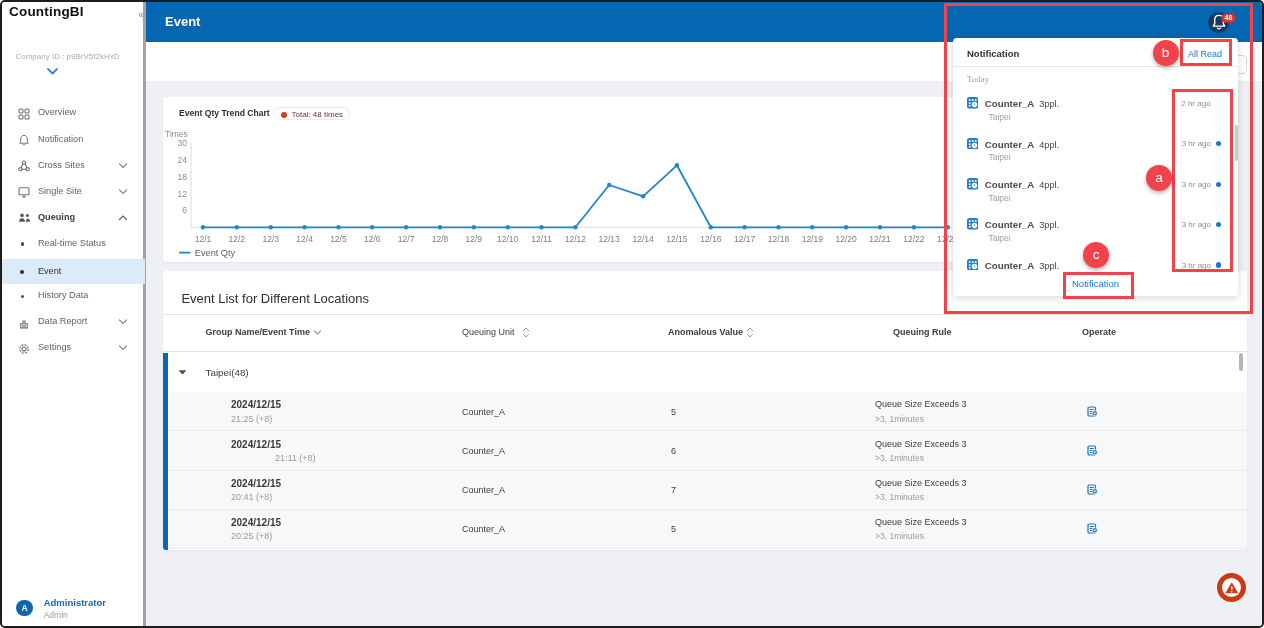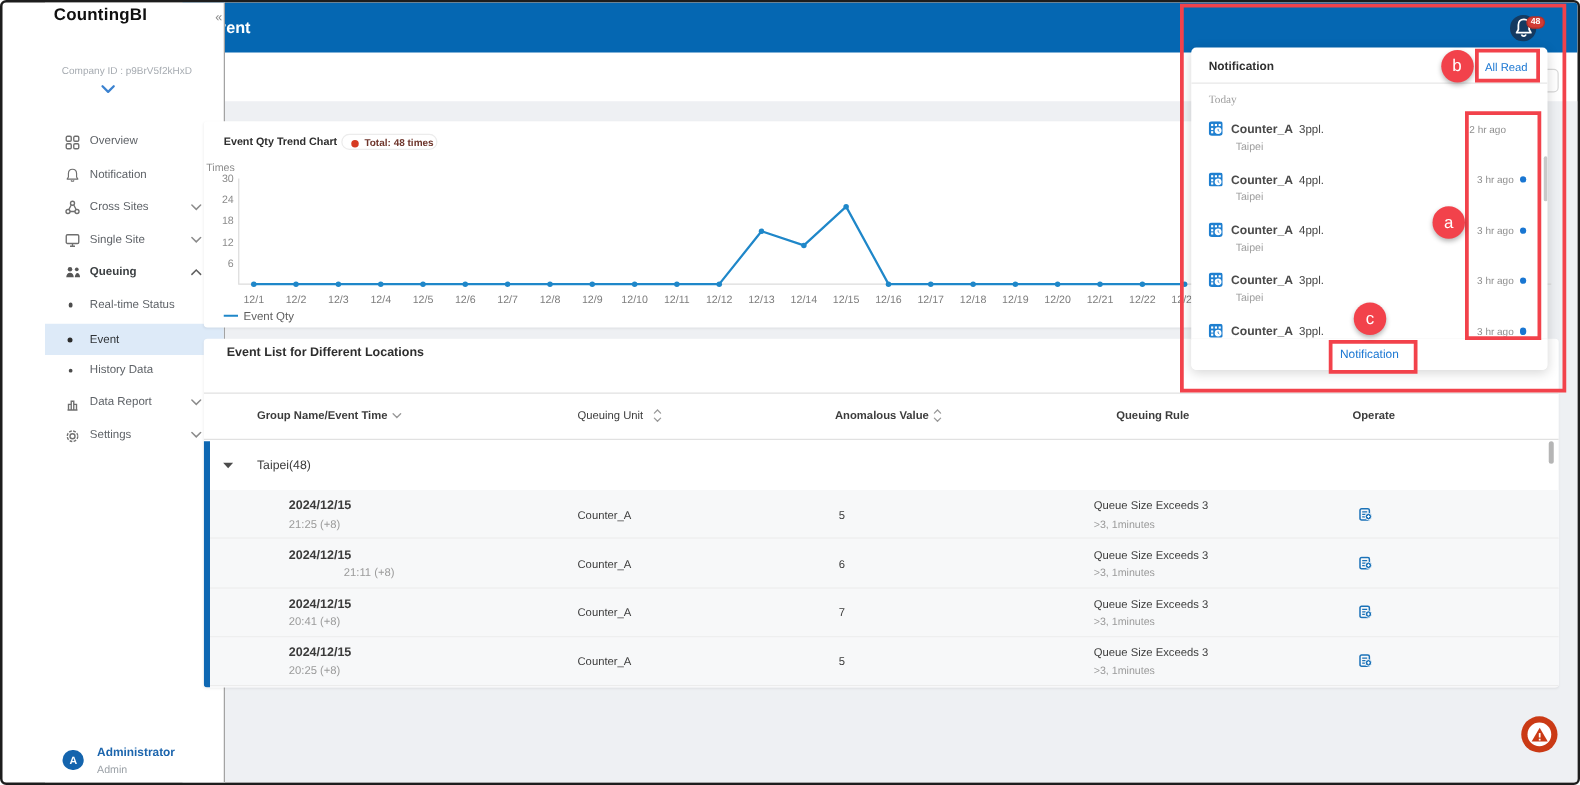--- a/index.html
+++ b/index.html
@@ -24,21 +24,21 @@
     <div class="abs" style="left:19px;top:12px;font-size:13px;font-weight:bold;color:#fff;">Event</div>
     <div class="abs" style="left:1062.1px;top:9.5px;width:21px;height:21px;border-radius:50%;background:#143a61;"></div>
     <svg class="abs" style="left:1065.6px;top:11.5px;" width="14" height="17" viewBox="0 0 14 17">
       <path d="M7 1.4 C4.3 1.4 2.7 3.5 2.7 6 L2.7 9.6 L1.3 12.1 L12.7 12.1 L11.3 9.6 L11.3 6 C11.3 3.5 9.7 1.4 7 1.4 Z" fill="none" stroke="#fff" stroke-width="1.4" stroke-linejoin="round"></path>
       <path d="M5.2 13.6 A1.9 1.9 0 0 0 8.8 13.6" fill="none" stroke="#fff" stroke-width="1.4"></path>
     </svg>
     <div class="abs" style="left:1074.7px;top:11.3px;width:15.5px;height:9.6px;border-radius:5px;background:#d23b35;border:1px solid #b02f2a;color:#fff;font-size:7px;font-weight:bold;text-align:center;line-height:7.6px;">48</div>
   </div>
 
 
-  <div class="abs" id="sidebar" style="left:0;top:0;width:144px;height:624px;background:#fff;border-right:1px solid #a3a3a3;margin-left:34px;">
+  <div class="abs" id="sidebar" style="left:0;top:0;width:144px;height:624px;background:#fff;border-right:3px solid #a3a3a3;">
     <div class="abs" style="left:7px;top:2px;font-size:13.5px;font-weight:bold;color:#101010;line-height:16px;letter-spacing:0.2px;">CountingBI</div>
     <div class="abs" style="left:133px;top:7px;width:12px;height:12px;color:#8a8a8a;font-size:10px;line-height:12px;text-align:center;">«</div>
     <div class="abs" style="left:-6px;top:50px;width:143px;text-align:center;font-size:8px;color:#a6abb1;">Company ID : p9BrV5f2kHxD</div>
     <svg class="abs" style="left:44px;top:64.5px;" width="13" height="9" viewBox="0 0 13 9">
         <path d="M2 2 L6.5 6.5 L11 2" fill="none" stroke="#3b82d0" stroke-width="1.8" stroke-linecap="round" stroke-linejoin="round"></path>
       </svg>
 
     <div id="nav">
 
       <div class="nav-item" style="top:98.4px;">
@@ -147,21 +147,21 @@
 
     <div class="abs" style="left:14.4px;top:597.8px;width:16.4px;height:16.4px;border-radius:50%;background:#1464ad;color:#fff;font-size:8.5px;font-weight:bold;text-align:center;line-height:16.4px;">A</div>
     <div class="abs" style="left:41.7px;top:594.5px;font-size:9.5px;font-weight:bold;color:#1c65ad;">Administrator</div>
     <div class="abs" style="left:41.7px;top:607.5px;font-size:8.5px;color:#9aa0a6;">Admin</div>
   </div>
 
   <div class="abs" id="chartcard" style="left:161px;top:95px;width:1004px;height:165px;background:#fff;border-radius:3px;box-shadow:0 1px 2px rgba(0,0,0,0.06);">
     <div class="abs" style="left:16px;top:11px;font-size:8.6px;font-weight:bold;color:#2e2e2e;">Event Qty Trend Chart</div>
     <div class="abs" style="left:110px;top:10px;width:77px;height:13px;border:1px solid #ececec;border-radius:7px;background:#fff;"></div>
     <div class="abs" style="left:117.5px;top:14.5px;width:6px;height:6px;border-radius:50%;background:#d63a21;"></div>
-    <div class="abs" style="left:128.5px;top:12.5px;font-size:8px;font-weight:bold;color:#6e352b;">Total: 48 times</div>
+    <div class="abs" style="left:128.5px;top:12.5px;font-size:8px;font-weight:normal;color:#6e352b;">Total: 48 times</div>
     <svg class="abs" style="left:0;top:26px;" width="1084" height="139" viewBox="0 0 1084 139">
 <text x="2" y="14" font-size="8.5" fill="#8c8c8c">Times</text>
 <text x="24" y="22.8" text-anchor="end" font-size="8.5" fill="#8c8c8c">30</text>
         <text x="24" y="39.7" text-anchor="end" font-size="8.5" fill="#8c8c8c">24</text>
         <text x="24" y="56.6" text-anchor="end" font-size="8.5" fill="#8c8c8c">18</text>
         <text x="24" y="73.5" text-anchor="end" font-size="8.5" fill="#8c8c8c">12</text>
         <text x="24" y="90.4" text-anchor="end" font-size="8.5" fill="#8c8c8c">6</text>
 <path d="M28 19.8 L28 104.3 L1078 104.3" fill="none" stroke="#dcdcdc" stroke-width="1"></path>
 <polyline points="40.0,104.3 73.8,104.3 107.7,104.3 141.6,104.3 175.4,104.3 209.2,104.3 243.1,104.3 277.0,104.3 310.8,104.3 344.7,104.3 378.5,104.3 412.4,104.3 446.2,62.0 480.1,73.3 513.9,42.3 547.8,104.3 581.6,104.3 615.5,104.3 649.3,104.3 683.1,104.3 717.0,104.3 750.9,104.3 784.7,104.3" fill="none" stroke="#1f87c9" stroke-width="1.8" stroke-linejoin="round"></polyline>
 <circle cx="40.0" cy="104.3" r="2.2" fill="#1f87c9"></circle>
@@ -209,21 +209,21 @@
         <text x="683.1" y="119" text-anchor="middle" font-size="8.5" fill="#7d7d7d">12/20</text>
         <text x="717.0" y="119" text-anchor="middle" font-size="8.5" fill="#7d7d7d">12/21</text>
         <text x="750.9" y="119" text-anchor="middle" font-size="8.5" fill="#7d7d7d">12/22</text>
         <text x="784.7" y="119" text-anchor="middle" font-size="8.5" fill="#7d7d7d">12/23</text>
 <path d="M16 129.6 L27.4 129.6" stroke="#1f87c9" stroke-width="1.6"></path>
 <text x="31.8" y="132.8" font-size="9.2" fill="#5f5f5f">Event Qty</text>
 </svg>
   </div>
 
   <div class="abs" id="tablecard" style="left:161px;top:268.5px;width:1084px;height:279px;background:#fff;border-radius:3px;box-shadow:0 1px 2px rgba(0,0,0,0.06);overflow:hidden;">
-    <div class="abs" style="left:18.4px;top:6px;font-size:10px;font-weight:bold;color:#2e2e2e;">Event List for Different Locations</div>
+    <div class="abs" style="left:18.4px;top:20px;font-size:13px;font-weight:normal;color:#2e2e2e;">Event List for Different Locations</div>
     <div class="abs" style="left:0;top:43.4px;width:1084px;height:1px;background:#e1e1e1;"></div>
     <div class="abs" style="left:0;top:80px;width:1084px;height:1px;background:#e1e1e1;"></div>
     <div class="abs" style="left:42.6px;top:56.5px;font-size:9px;font-weight:bold;color:#3c3c3c;">Group Name/Event Time</div>
     <svg class="abs" style="left:150px;top:59px;" width="9" height="6" viewBox="0 0 9 6">
         <path d="M1.5 1 L4.5 4 L7.5 1" fill="none" stroke="#9a9a9a" stroke-width="1.1" stroke-linecap="round"></path>
       </svg>
     <div class="abs" style="left:299px;top:56.5px;font-size:9px;font-weight:normal;color:#3c3c3c;">Queuing Unit</div>
     <svg class="abs" style="left:359px;top:56px;" width="8" height="11" viewBox="0 0 8 11">
         <path d="M1.5 3.5 L4 1 L6.5 3.5 M1.5 7.5 L4 10 L6.5 7.5" fill="none" stroke="#9a9a9a" stroke-width="1" stroke-linecap="round"></path>
       </svg>
@@ -313,21 +313,21 @@
         <rect x="2.6" y="3" width="2.4" height="2.4" fill="#fff"></rect>
         <rect x="6.8" y="3" width="2.4" height="2.4" fill="#fff"></rect>
         <rect x="11" y="3" width="2.4" height="2.4" fill="#fff"></rect>
         <rect x="2.6" y="7.4" width="2.4" height="2.4" fill="#fff"></rect>
         <rect x="2.6" y="11" width="2.4" height="2.4" fill="#fff"></rect>
         <circle cx="10.4" cy="10.4" r="3.8" fill="#fff"></circle>
         <path d="M10.4 8.6 L10.4 10.4 L11.8 11.4" fill="none" stroke="#1e7fd0" stroke-width="1"></path>
       </svg>
     <div class="abs" style="left:31.8px;top:60.2px;font-size:9.7px;font-weight:bold;color:#4a4a4a;">Counter_A <span style="font-weight:normal;font-size:9.2px;color:#454545;">&nbsp;3ppl.</span></div>
     <div class="abs" style="left:35.5px;top:74.0px;font-size:8.5px;color:#9e9e9e;">Taipei</div>
-    <div class="abs" style="left:170px;top:61.0px;width:81.8px;text-align:right;font-size:8px;color:#8f8f8f;">2 hr ago</div>
+    <div class="abs" style="left:202px;top:61.0px;width:81.8px;text-align:center;font-size:8px;color:#8f8f8f;">2 hr ago</div>
     <svg class="abs" style="left:13.5px;top:99.6px;" width="11.5" height="11.5" viewBox="0 0 16 16">
         <rect x="0" y="0" width="16" height="16" rx="3.6" fill="#1e7fd0"></rect>
         <rect x="2.6" y="3" width="2.4" height="2.4" fill="#fff"></rect>
         <rect x="6.8" y="3" width="2.4" height="2.4" fill="#fff"></rect>
         <rect x="11" y="3" width="2.4" height="2.4" fill="#fff"></rect>
         <rect x="2.6" y="7.4" width="2.4" height="2.4" fill="#fff"></rect>
         <rect x="2.6" y="11" width="2.4" height="2.4" fill="#fff"></rect>
         <circle cx="10.4" cy="10.4" r="3.8" fill="#fff"></circle>
         <path d="M10.4 8.6 L10.4 10.4 L11.8 11.4" fill="none" stroke="#1e7fd0" stroke-width="1"></path>
       </svg>

